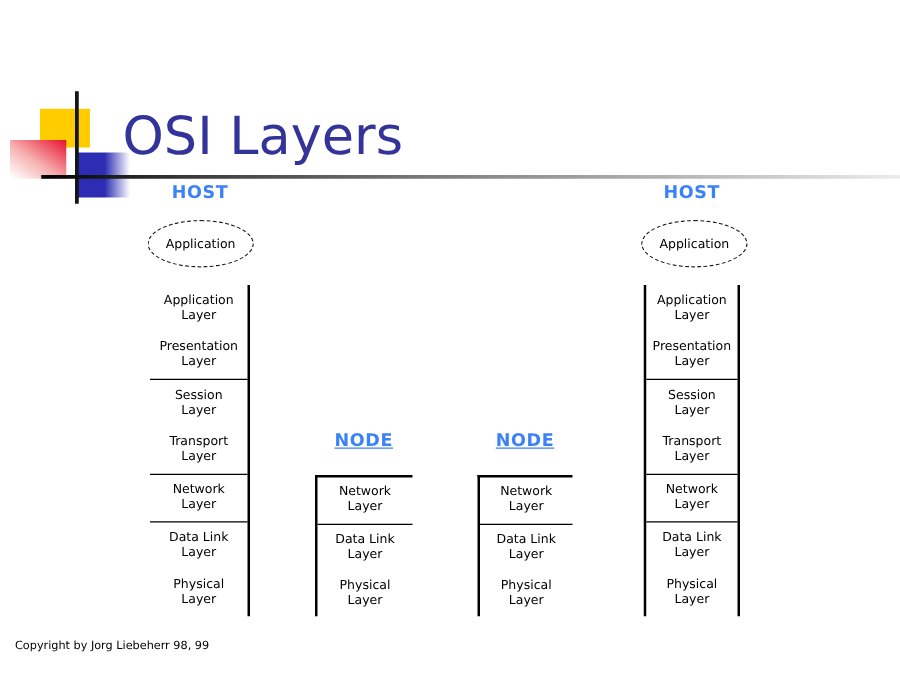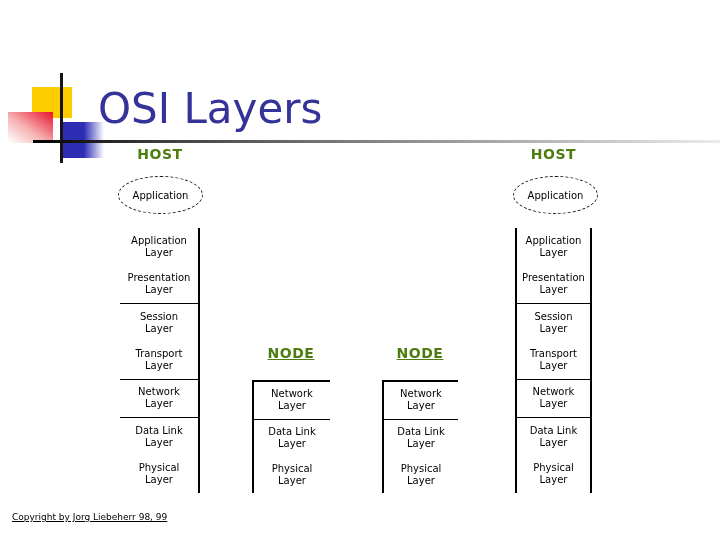--- a/index.html
+++ b/index.html
@@ -18,39 +18,39 @@
     background:linear-gradient(to right,#000000 0%,#3c3c3c 18%,#8a8a8a 52%,#cccccc 85%,#ececec 100%);}
   
   .title{position:absolute;left:98px;top:84px;margin:0;font-size:42px;font-weight:400;
     color:#333399;white-space:nowrap;}
   
   .col{position:absolute;top:0;height:540px;}
   .col-host-left{left:120px;width:80px;}
   .col-node-left{left:252px;width:78px;}
   .col-node-right{left:382px;width:76px;}
   .col-host-right{left:515px;width:77px;}
-  .col-label{position:absolute;left:0;width:100%;text-align:center;color:#4d7c0f;
+  .col-label{position:absolute;left:0;width:100%;text-align:center;color:#3b82f6;
     font-weight:bold;font-size:14px;letter-spacing:0.5px;white-space:nowrap;}
   .kind-host .col-label{top:146px;}
   .kind-node .col-label{top:345px;text-decoration:underline;}
   .oval{position:absolute;left:-2px;top:176px;width:85px;height:38px;box-sizing:border-box;
     border:1.5px dashed #1a1a1a;border-radius:50%;display:flex;align-items:center;
     justify-content:center;font-size:10px;background:#fff;}
   .stack{position:absolute;left:0;width:100%;box-sizing:border-box;display:flex;flex-direction:column;}
   .kind-host .stack{top:228px;height:265px;}
   .kind-node .stack{top:380px;height:113px;}
   .col-host-left  .stack{border-right:2px solid #000;}
   .col-host-right .stack{border-left:2px solid #000;border-right:2px solid #000;}
   .col-node-left  .stack,
   .col-node-right .stack{border-left:2px solid #000;border-top:2px solid #000;}
   .cell{flex:1 1 0;display:flex;flex-direction:column;align-items:center;justify-content:center;
     font-size:10px;line-height:12px;text-align:center;}
   .cell.divided{border-top:1.5px solid #000;text-align:center;}
   
-  .copyright{position:absolute;left:12px;top:512px;font-size:9px;color:#000;white-space:nowrap;text-decoration:underline;}
+  .copyright{position:absolute;left:12px;top:512px;font-size:9px;color:#000;white-space:nowrap;}
 </style>
 </head>
 <body>
 
 <div class="slide">
 
   <div>
     <div class="logo-yellow"></div>
     <div class="logo-red"></div>
     <div class="logo-blue"></div>

